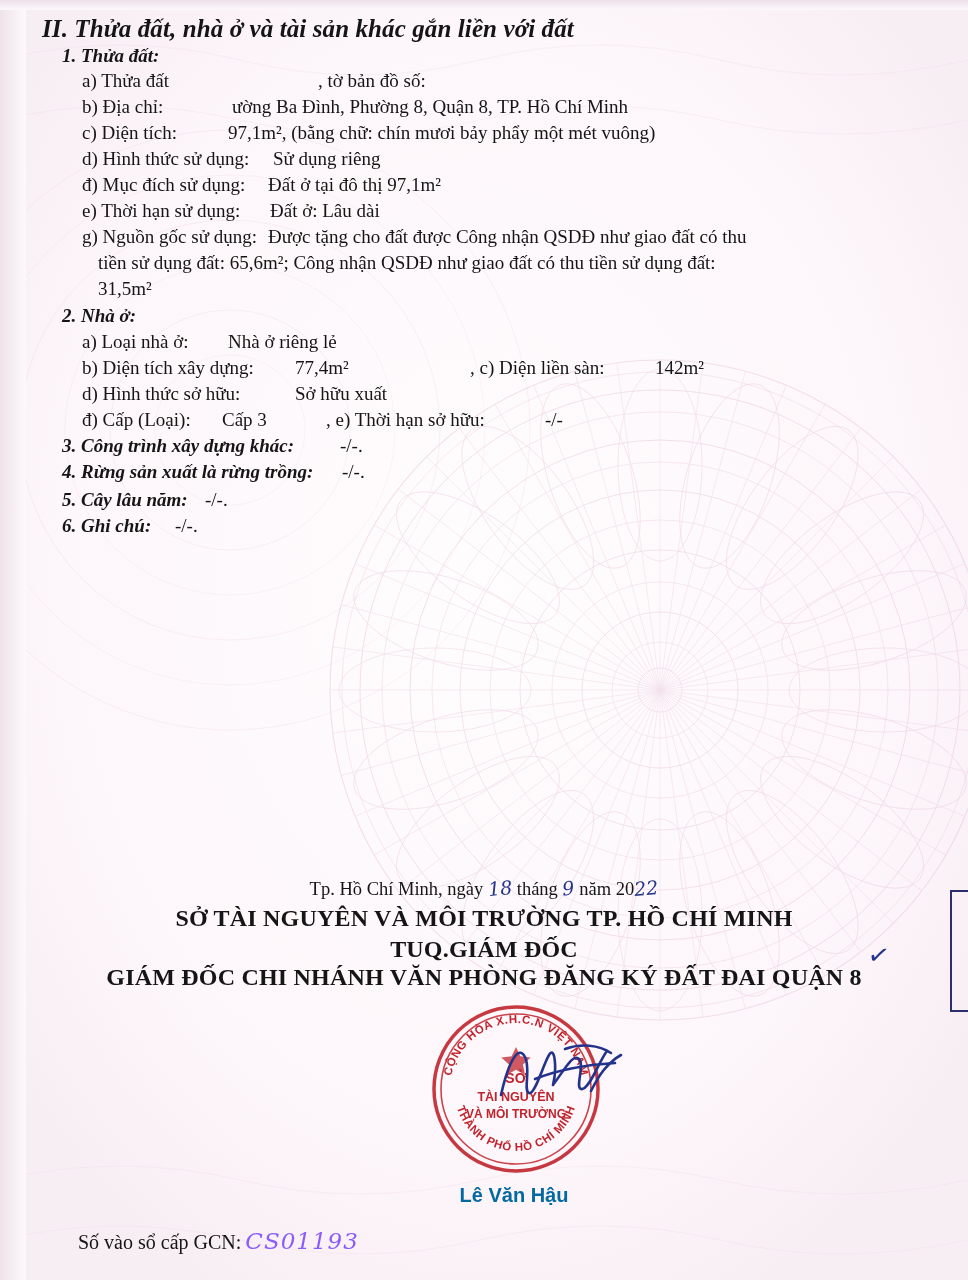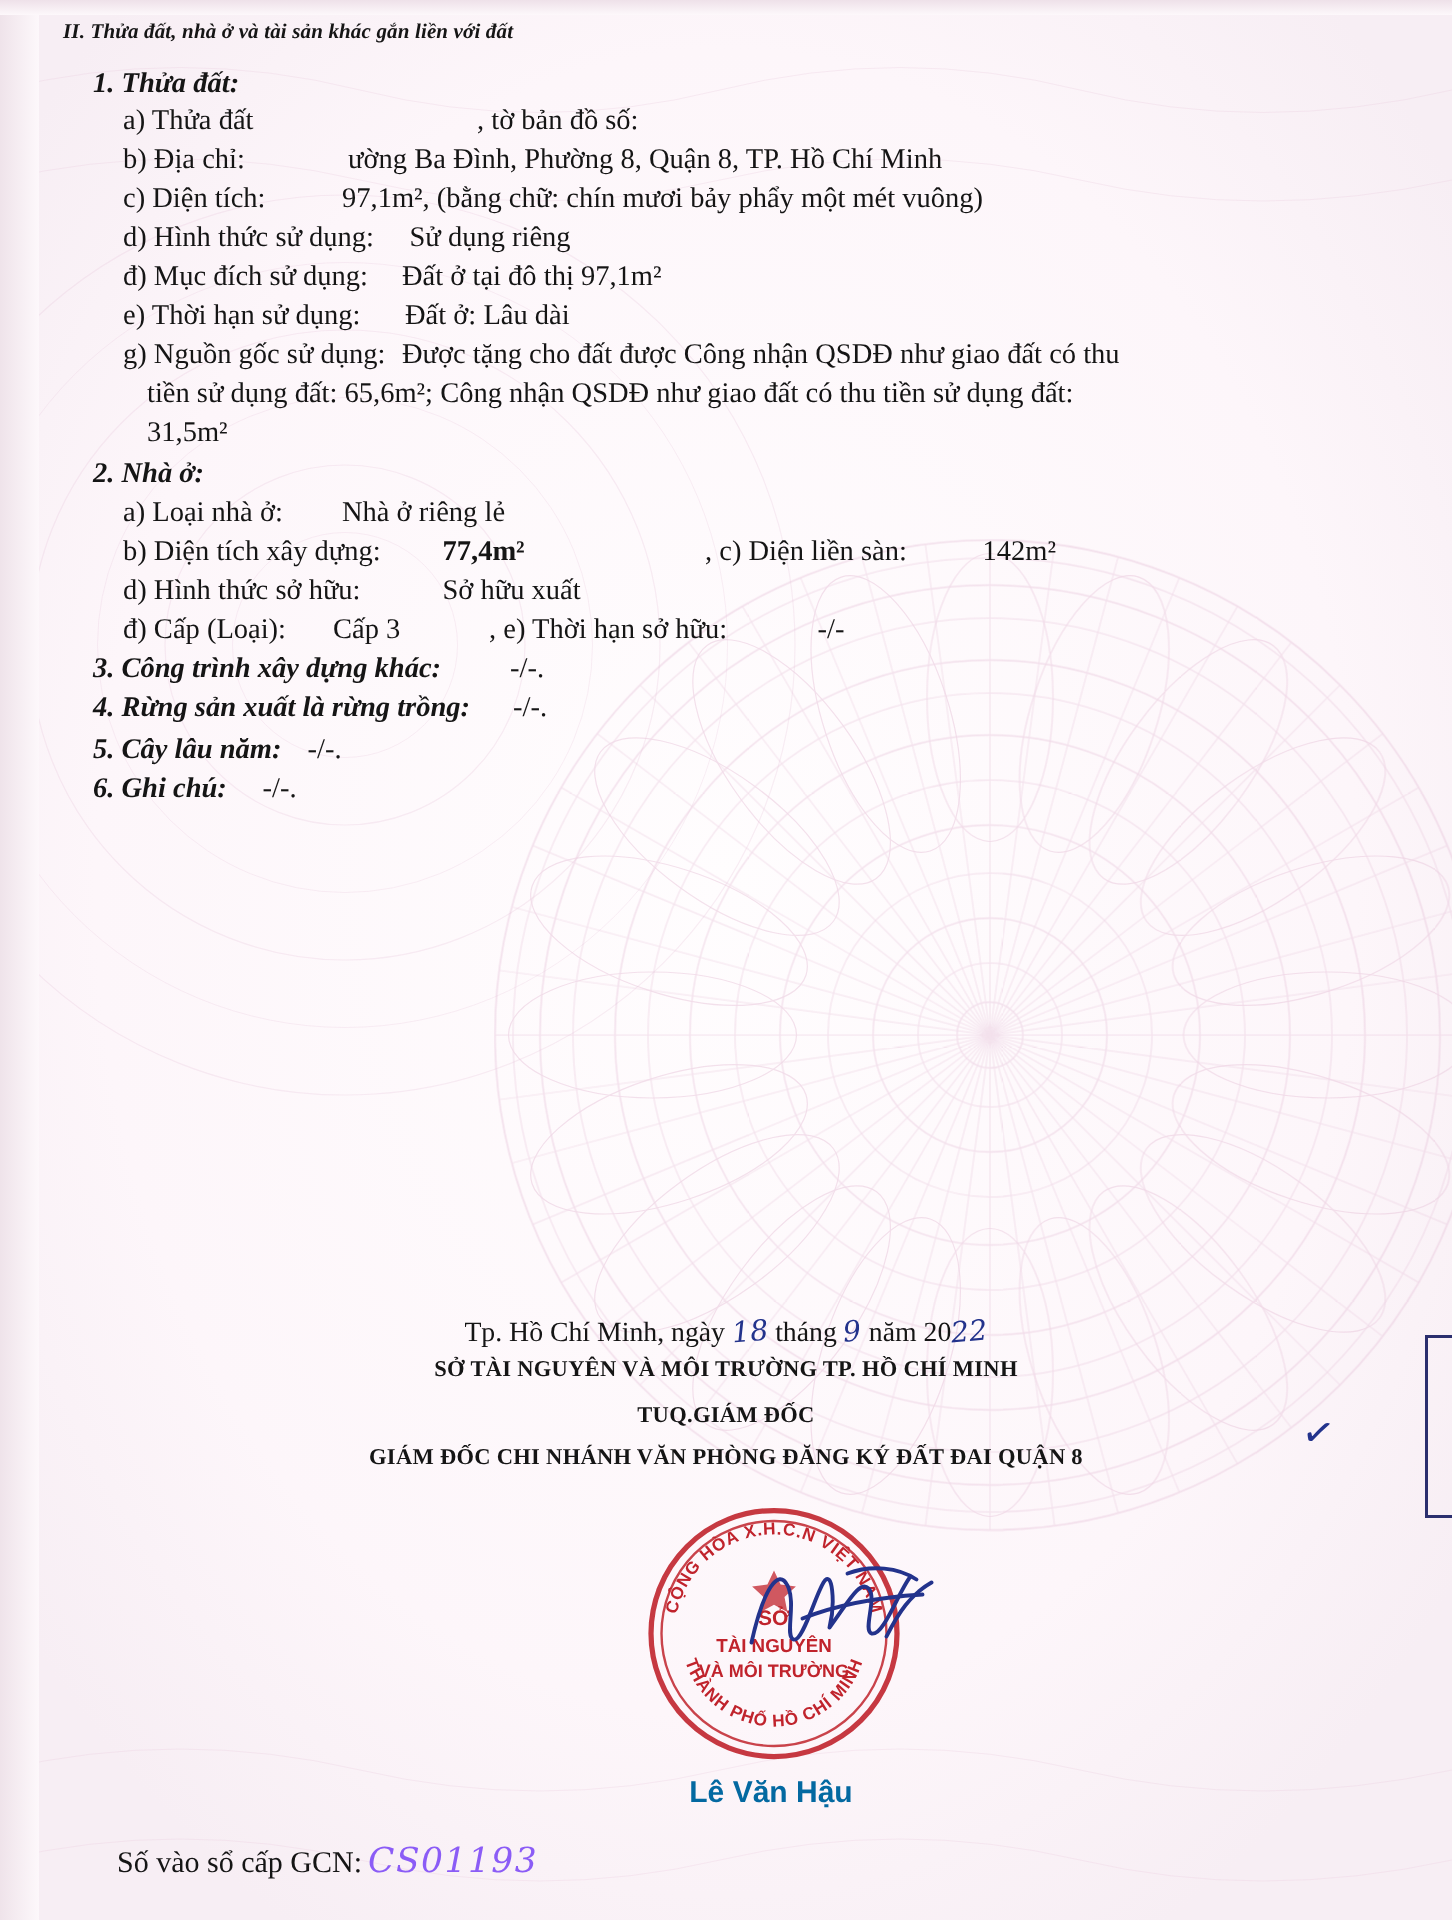--- a/index.html
+++ b/index.html
@@ -59,21 +59,21 @@
 
   .ln {
     position: absolute;
     white-space: nowrap;
     line-height: 1.18;
   }
 
   .h-sec {
     font-weight: bold;
     font-style: italic;
-    font-size: 14px;
+    font-size: 25px;
     letter-spacing: .1px;
   }
   .h-sub {
     font-weight: bold;
     font-style: italic;
     font-size: 19px;
   }
   .item {
     font-size: 19px;
   }
@@ -81,21 +81,21 @@
   
   .sig {
     position: absolute;
     text-align: center;
     width: 100%;
     left: 0;
   }
   .sig-line1 { font-size: 18.5px; }
   .sig-bold {
     font-weight: bold;
-    font-size: 15px;
+    font-size: 24px;
     letter-spacing: .2px;
   }
   .handwrite {
     font-family: "DejaVu Serif", serif;
     font-style: italic;
     color: #23338c;
     font-size: 19px;
     transform: rotate(-5deg);
     display: inline-block;
   }
@@ -343,21 +343,21 @@
 
   <div class="ln item" style="left:98px; top:252px;">tiền sử dụng đất: 65,6m²; Công nhận QSDĐ như giao đất có thu tiền sử dụng đất:</div>
   <div class="ln item" style="left:98px; top:278px;">31,5m²</div>
 
   <div class="ln h-sub" style="left:62px; top:305px;">2. Nhà ở:</div>
 
   <div class="ln item" style="left:82px; top:331px;">a) Loại nhà ở:</div>
   <div class="ln item" style="left:228px; top:331px;">Nhà ở riêng lẻ</div>
 
   <div class="ln item" style="left:82px; top:357px;">b) Diện tích xây dựng:</div>
-  <div class="ln item" style="left:295px; top:357px;font-weight:bold;">77,4m²</div>
+  <div class="ln item" style="left:295px; top:357px;">77,4m²</div>
   <div class="ln item" style="left:470px; top:357px;">, c) Diện liền sàn:</div>
   <div class="ln item" style="left:655px; top:357px;">142m²</div>
 
   <div class="ln item" style="left:82px; top:383px;">d) Hình thức sở hữu:</div>
   <div class="ln item" style="left:295px; top:383px;">Sở hữu xuất</div>
 
   <div class="ln item" style="left:82px; top:409px;">đ) Cấp (Loại):</div>
   <div class="ln item" style="left:222px; top:409px;">Cấp 3</div>
   <div class="ln item" style="left:326px; top:409px;">, e) Thời hạn sở hữu:</div>
   <div class="ln item" style="left:545px; top:409px;">-/-</div>

